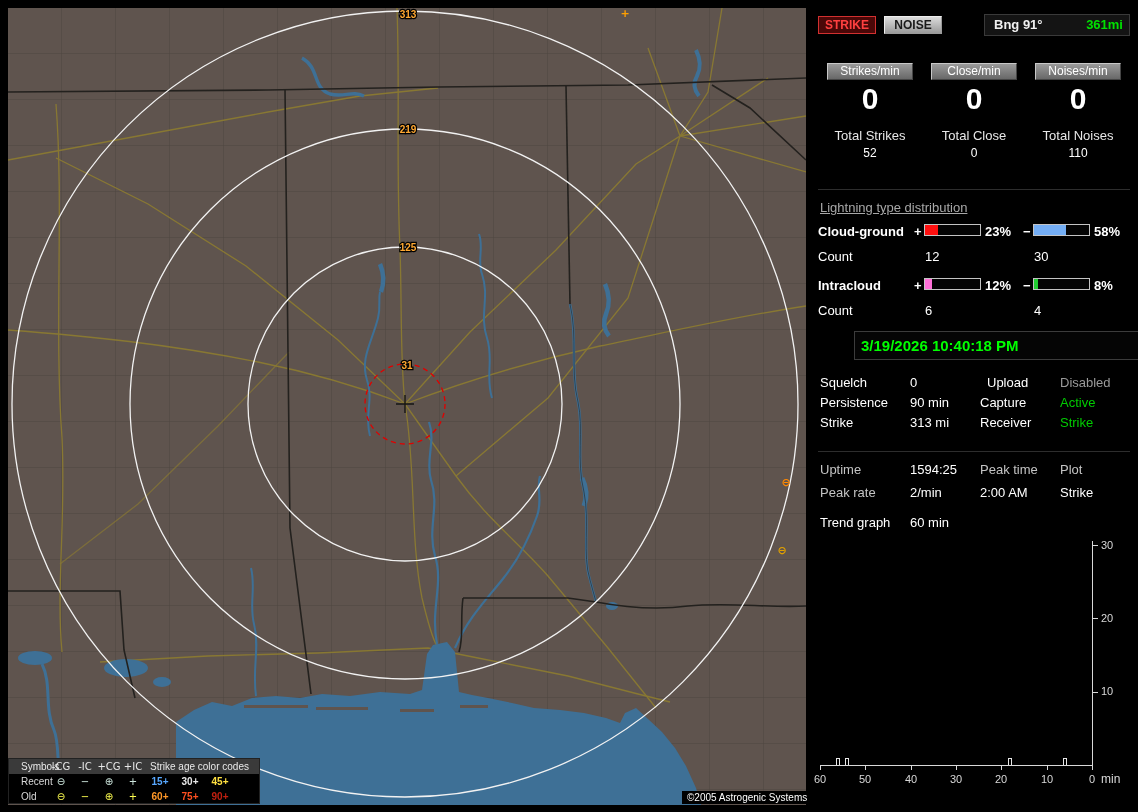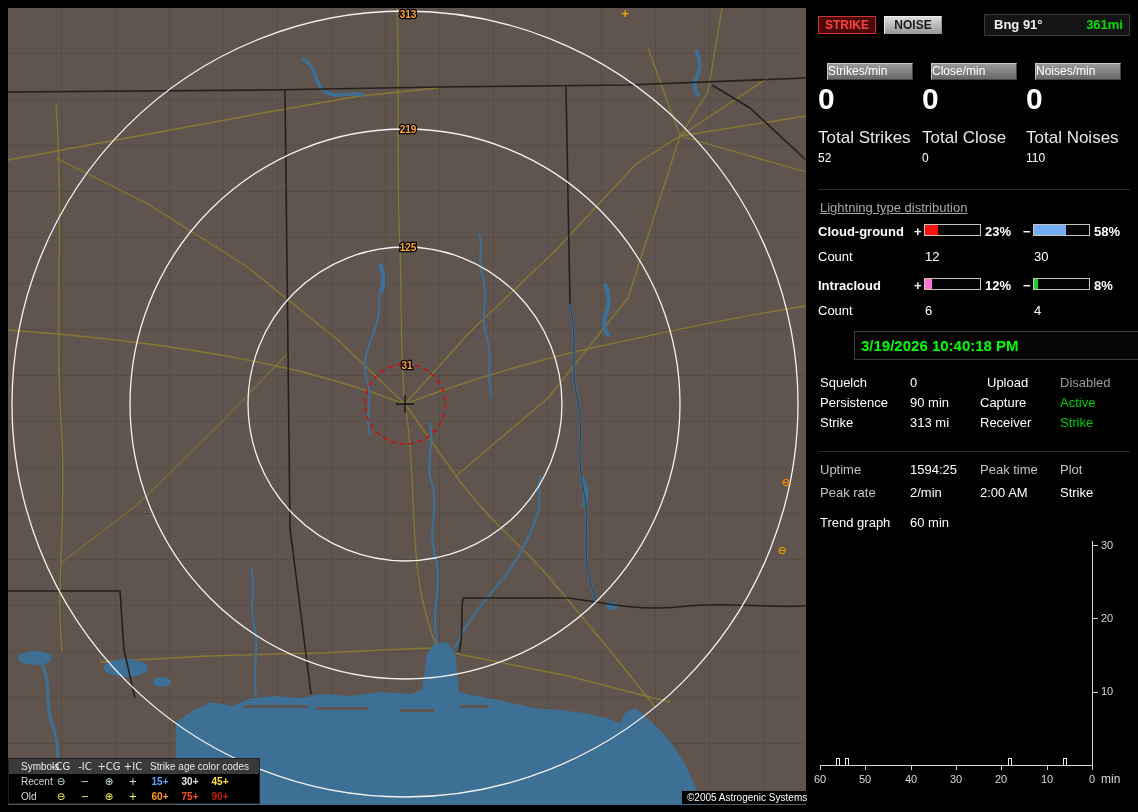--- a/index.html
+++ b/index.html
@@ -30,26 +30,26 @@
   .panel{position:absolute;left:818px;top:0;width:312px;height:612px;color:#fff;font-size:13px;}
   .abs{position:absolute;}
   .btn{height:18px;line-height:16px;font-size:12px;font-weight:bold;text-align:center;cursor:default;}
   .strike-btn{background:#4a0808;border:1px solid #d23030;color:#ff4040;}
   .noise-btn{background:linear-gradient(#dcdcdc,#9a9a9a);border:1px outset #eee;color:#1a1a1a;}
   .bearing-box{background:#141414;border:1px solid #3a3a3a;}
   .bearing-box .bearing{position:absolute;left:9px;top:2px;font-weight:bold;color:#f0f0f0;}
   .bearing-box .distance{position:absolute;right:6px;top:2px;font-weight:bold;color:#00e000;}
 
   .counters{display:grid;grid-template-columns:104px 104px 104px;}
-  .counters .col{}
+  .counters .col{text-align:center;}
   .rate-btn{width:86px;height:17px;line-height:15px;margin:0 auto;font-size:12px;color:#fff;
             background:linear-gradient(#9a9a9a,#686868);border:1px solid;
             border-color:#c8c8c8 #454545 #454545 #c8c8c8;}
   .rate-val{margin-top:4px;font-size:30px;font-weight:bold;line-height:30px;color:#fff;}
-  .total-lbl{margin-top:14px;font-size:17px;color:#e8e8e8;}
+  .total-lbl{margin-top:14px;font-size:13px;color:#e8e8e8;}
   .total-val{margin-top:3px;font-size:12px;color:#fff;}
 
   .sep{left:0;width:312px;height:1px;background:#2d2d2d;}
   .dist-title{color:#a8a8a8;text-decoration:underline;font-size:13px;}
   .dist-row{left:0;width:312px;height:16px;}
   .dist-row>span{position:absolute;top:0;line-height:16px;white-space:nowrap;}
   .d-label{left:0;font-weight:bold;}
   .d-sign{font-weight:bold;}
   .d-bar{top:2px;width:57px;height:12px;border:1px solid #c4c4c4;background:#040404;overflow:hidden;}
   .d-fill{display:block;height:100%;}

